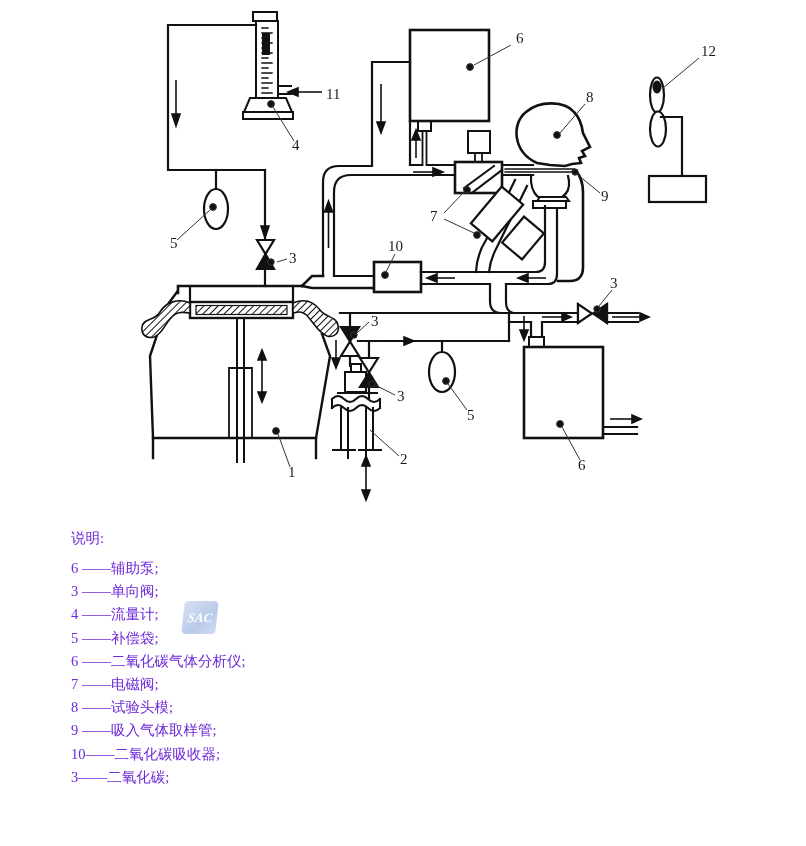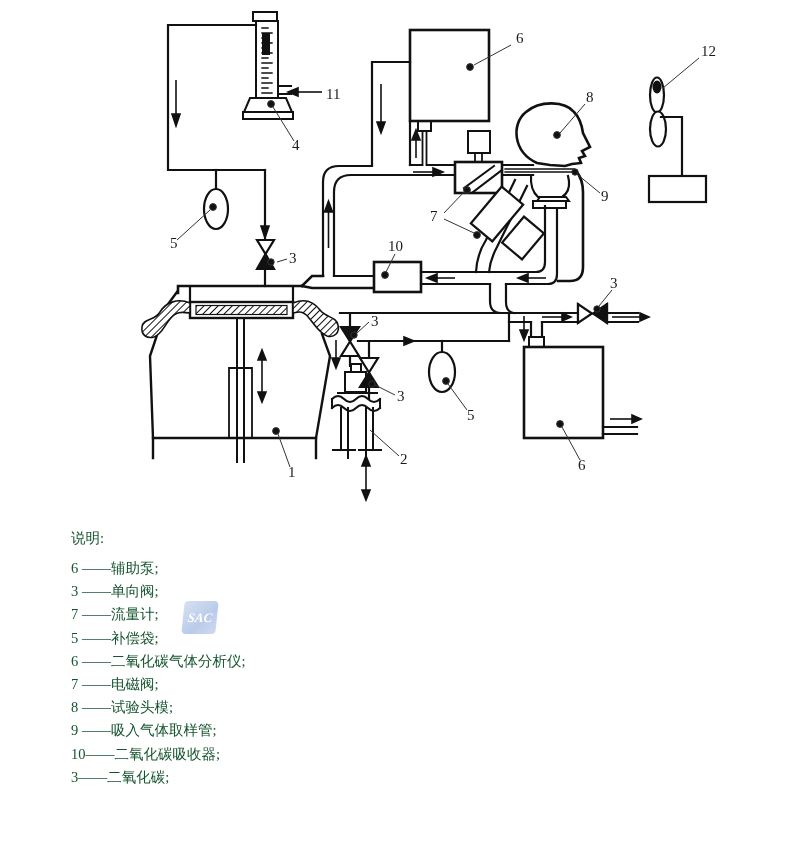--- a/index.html
+++ b/index.html
@@ -5,21 +5,21 @@
   html,body{margin:0;padding:0;background:#fff;}
   #page{position:relative;width:806px;height:846px;background:#ffffff;overflow:hidden;
         font-family:"Liberation Serif","DejaVu Serif",serif;}
   #diagram-svg{position:absolute;left:0;top:0;}
   .lbl{font-family:"Liberation Serif","DejaVu Serif",serif;font-size:15px;fill:#1a1a1a;}
   #watermark{position:absolute;left:183px;top:601px;width:34px;height:33px;
      background:linear-gradient(135deg,#cdd9f0 0%,#a9bfe6 60%,#c4d2ec 100%);
      border-radius:4px;opacity:.8;display:flex;align-items:center;justify-content:center;
      font-style:italic;font-weight:bold;font-size:13px;color:rgba(255,255,255,.97);
      letter-spacing:0px;transform:skewX(-6deg);}
-  #legend{position:absolute;left:71px;top:529px;color:#14532d;font-size:14.5px;}
+  #legend{position:absolute;left:71px;top:529px;color:#6d28d9;font-size:14.5px;}
   #legend .legend-title{margin-bottom:9px;}
   #legend .legend-row{height:23.2px;line-height:23.2px;white-space:pre;}
 </style>
 </head>
 <body>
 
 <div id="page">
 
 <svg id="diagram-svg" width="806" height="528" viewBox="0 0 806 528">
   <defs>
@@ -313,21 +313,21 @@
     <text class="lbl" x="578" y="470">6</text>
   </g>
 </svg>
 
   <div id="watermark">SAC</div>
 
   <div id="legend">
     <div class="legend-title">说明:</div>
     <div class="legend-row">6 ——辅助泵;</div>
     <div class="legend-row">3 ——单向阀;</div>
-    <div class="legend-row">7 ——流量计;</div>
+    <div class="legend-row">4 ——流量计;</div>
     <div class="legend-row">5 ——补偿袋;</div>
     <div class="legend-row">6 ——二氧化碳气体分析仪;</div>
     <div class="legend-row">7 ——电磁阀;</div>
     <div class="legend-row">8 ——试验头模;</div>
     <div class="legend-row">9 ——吸入气体取样管;</div>
     <div class="legend-row">10——二氧化碳吸收器;</div>
     <div class="legend-row">3——二氧化碳;</div>
   </div>
 
 </div>

